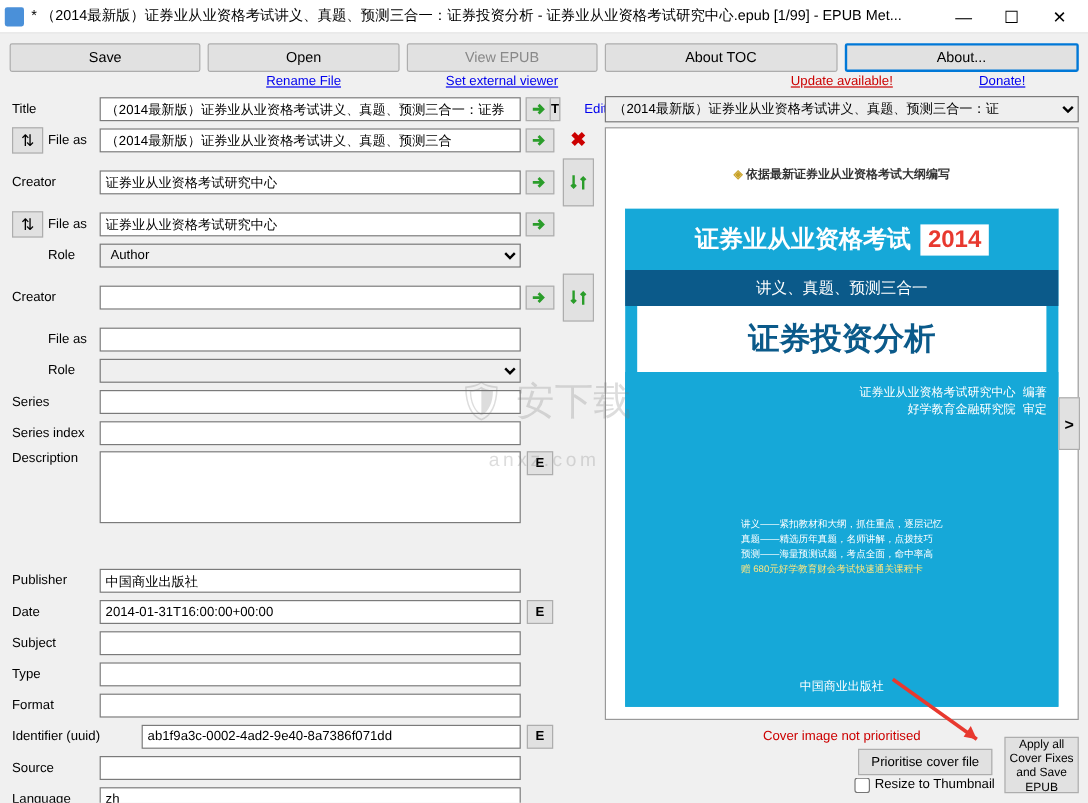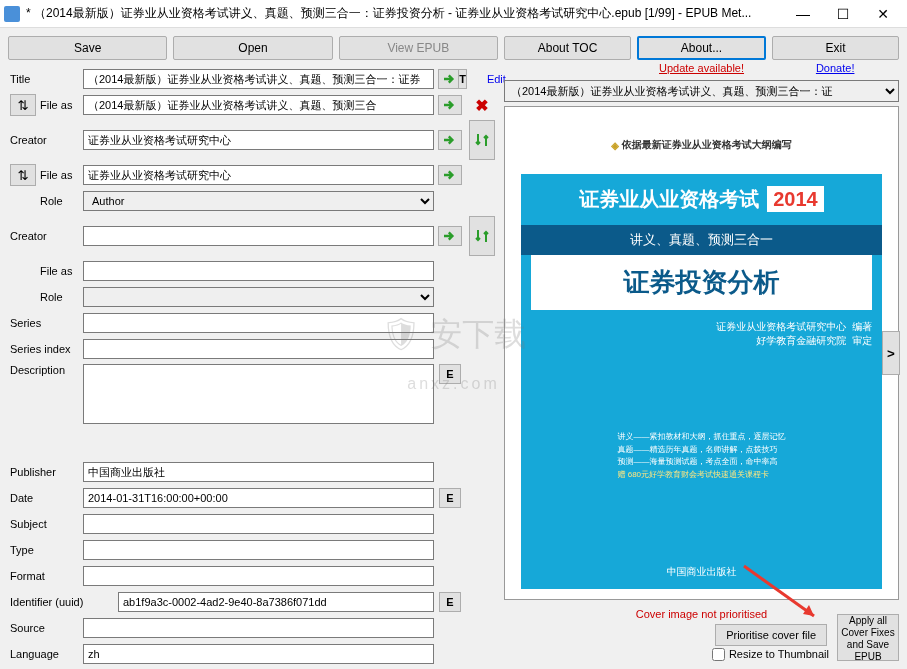--- a/index.html
+++ b/index.html
@@ -73,20 +73,25 @@
 </div>
 
 <div class="content">
   <div class="left-panel">
 
     <div class="button-row">
       <button class="top-btn">Save</button>
       <button class="top-btn">Open</button>
       <button class="top-btn disabled">View EPUB</button>
     </div>
+    <div class="link-row">
+      <div class="link-cell"></div>
+      <div class="link-cell"><a>Rename File</a></div>
+      <div class="link-cell"><a>Set external viewer</a></div>
+    </div>
 
     <div class="form-area">
 
       <div class="form-row">
         <div class="label-col">Title</div>
         <div class="input-col"><input value="（2014最新版）证券业从业资格考试讲义、真题、预测三合一：证券" style=""></div>
         <div class="btn-col">
             <div class="green-arrow">
               <svg viewBox="0 0 10 10">
                 <path d="M0 5 L7 5 M4 2 L7 5 L4 8" stroke="#2a9d2a" stroke-width="2" fill="none"></path>
@@ -264,21 +269,20 @@
         <div class="btn-col"></div>
           <div class="btn-col"></div>
       </div>
     </div>
   </div>
 
   <div class="right-panel">
     <div class="button-row">
       <button class="top-btn">About TOC</button>
       <button class="top-btn highlight">About...</button>
-      <button class="top-btn">Exit</button>
     </div>
     <div class="link-row">
       <div class="link-cell"></div>
       <div class="link-cell"><a class="red">Update available!</a></div>
       <div class="link-cell"><a>Donate!</a></div>
     </div>
 
     <div style="margin-top:6px">
       <select class="title-select"><option>（2014最新版）证券业从业资格考试讲义、真题、预测三合一：证</option></select>
     </div>

